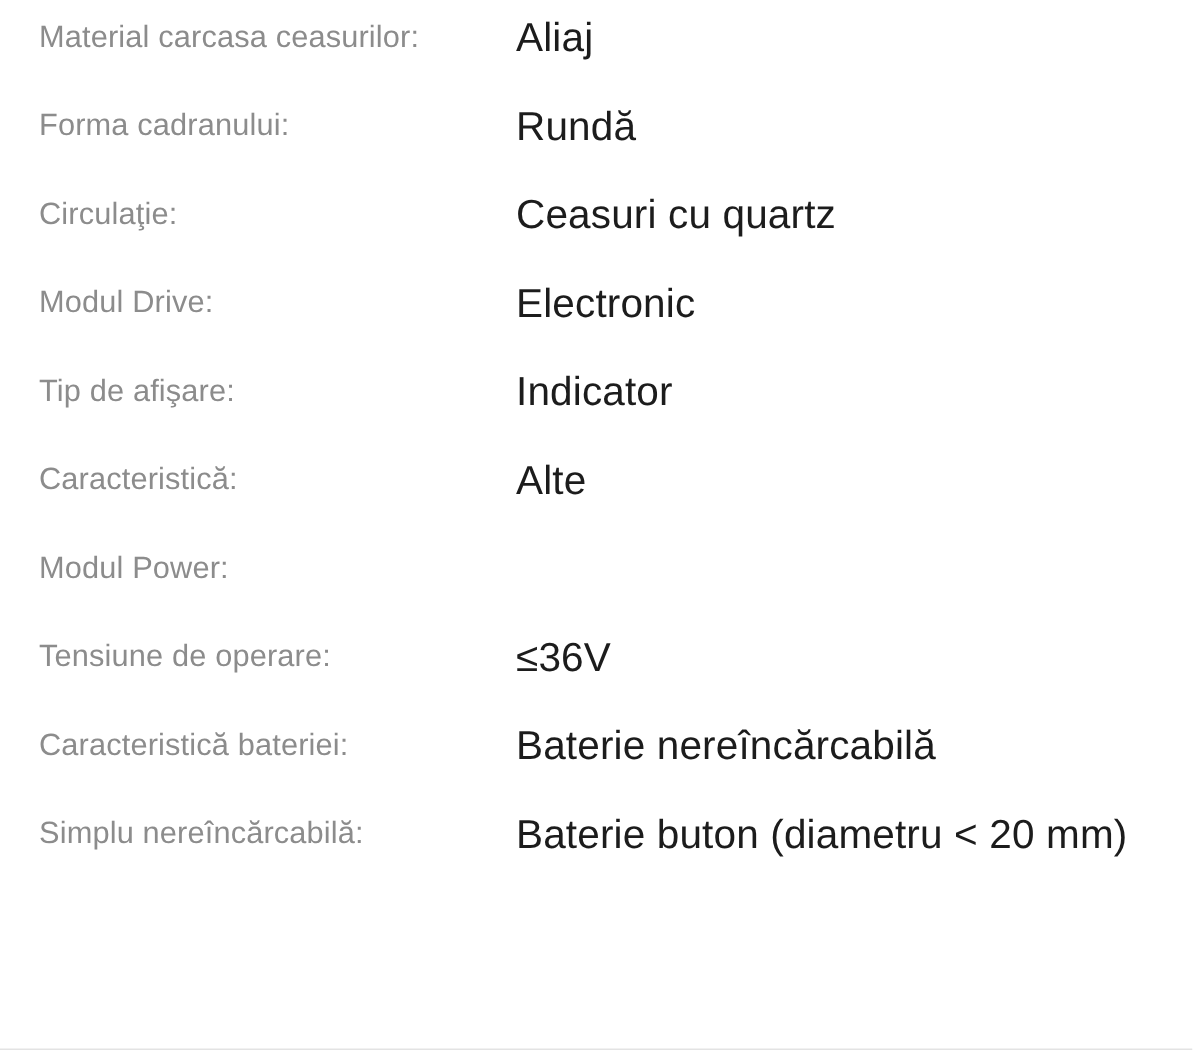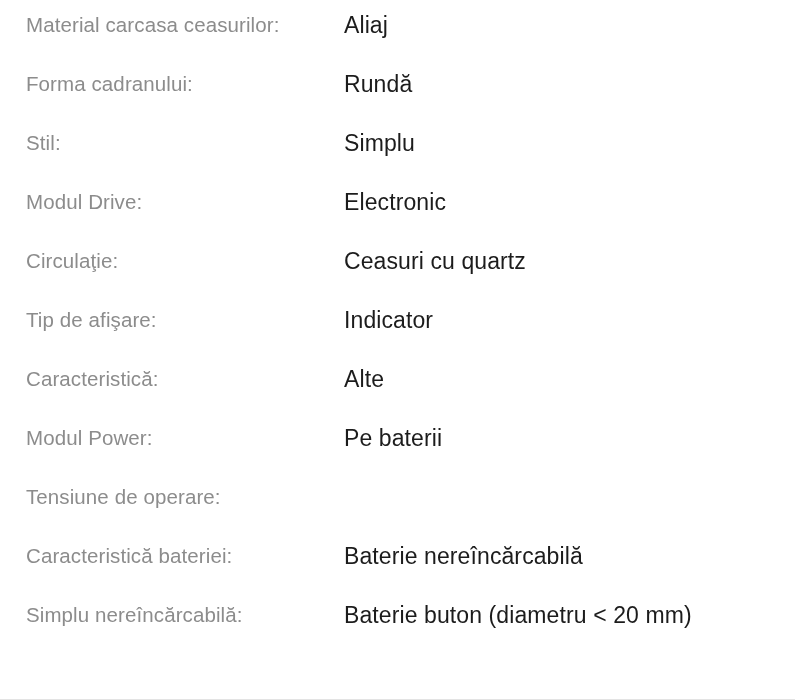--- a/index.html
+++ b/index.html
@@ -30,21 +30,21 @@
   .spec-label {
     width: 318px;
     min-width: 318px;
     color: #8c8c8c;
     font-size: 20.5px;
     line-height: 30px;
     letter-spacing: 0.1px;
   }
   .spec-value {
     color: #1c1c1c;
-    font-size: 23px;
+    font-size: 27px;
     line-height: 30px;
     letter-spacing: 0.1px;
     flex: 1;
   }
   .bottom-divider {
     position: absolute;
     left: 0;
     bottom: 0;
     width: 795px;
     height: 1px;
@@ -59,52 +59,48 @@
   <div class="spec-row">
     <div class="spec-label">Material carcasa ceasurilor:</div>
     <div class="spec-value">Aliaj</div>
   </div>
 
   <div class="spec-row">
     <div class="spec-label">Forma cadranului:</div>
     <div class="spec-value">Rundă</div>
   </div>
 
+
   <div class="spec-row">
-    <div class="spec-label">Stil:</div>
-    <div class="spec-value">Simplu</div>
+    <div class="spec-label">Circulaţie:</div>
+    <div class="spec-value">Ceasuri cu quartz</div>
   </div>
 
   <div class="spec-row">
     <div class="spec-label">Modul Drive:</div>
     <div class="spec-value">Electronic</div>
-  </div>
-
-  <div class="spec-row">
-    <div class="spec-label">Circulaţie:</div>
-    <div class="spec-value">Ceasuri cu quartz</div>
   </div>
 
   <div class="spec-row">
     <div class="spec-label">Tip de afişare:</div>
     <div class="spec-value">Indicator</div>
   </div>
 
   <div class="spec-row">
     <div class="spec-label">Caracteristică:</div>
     <div class="spec-value">Alte</div>
   </div>
 
   <div class="spec-row">
     <div class="spec-label">Modul Power:</div>
-    <div class="spec-value">Pe baterii</div>
   </div>
 
   <div class="spec-row">
     <div class="spec-label">Tensiune de operare:</div>
+    <div class="spec-value">≤36V</div>
   </div>
 
   <div class="spec-row">
     <div class="spec-label">Caracteristică bateriei:</div>
     <div class="spec-value">Baterie nereîncărcabilă</div>
   </div>
 
   <div class="spec-row">
     <div class="spec-label">Simplu nereîncărcabilă:</div>
     <div class="spec-value">Baterie buton (diametru &lt; 20 mm)</div>

